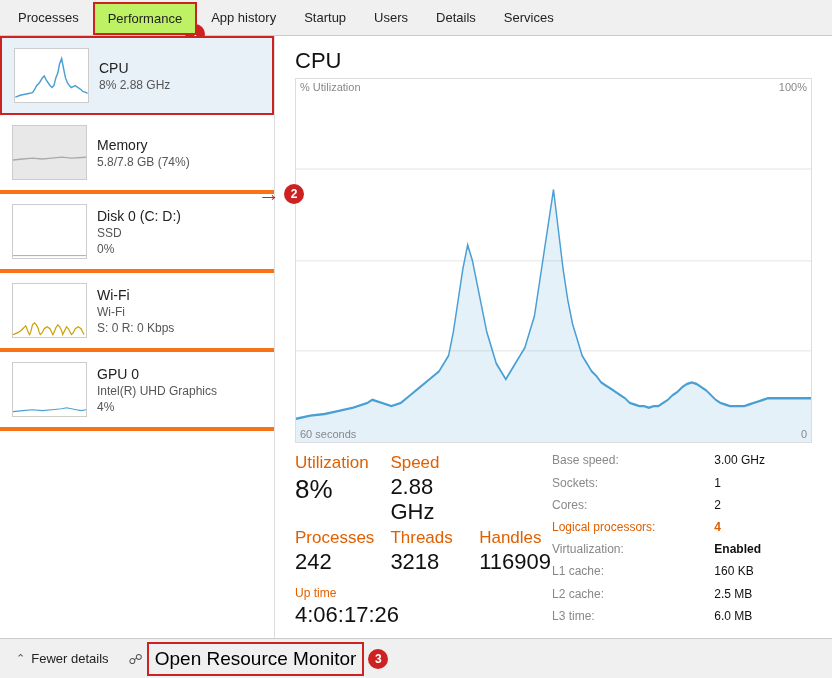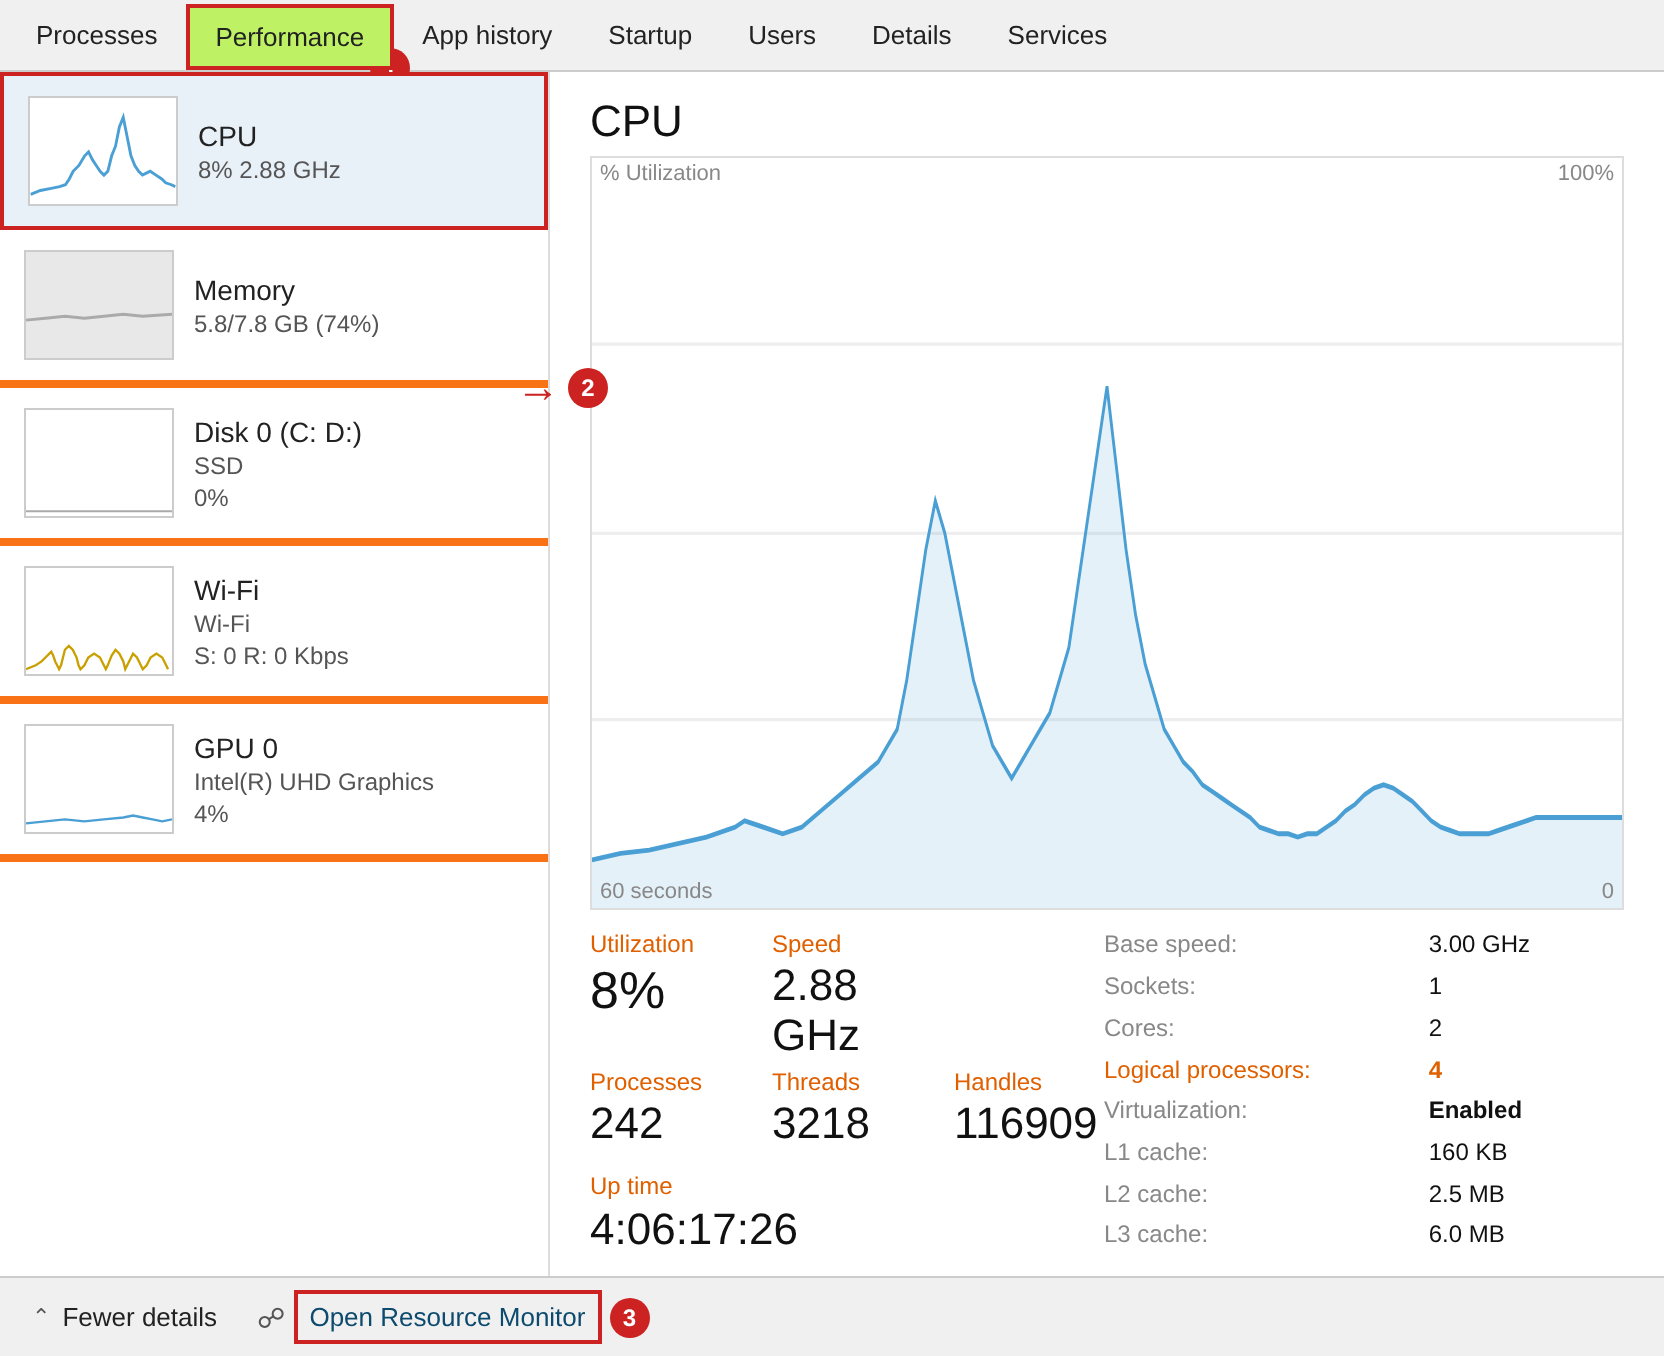--- a/index.html
+++ b/index.html
@@ -172,21 +172,21 @@
     }
     .stats-right {
       width: 260px;
       display: grid;
       grid-template-columns: auto auto;
       gap: 3px 12px;
       font-size: 12px;
     }
 
     .stat-block { }
-    .stat-label { font-size: 12px; color: #e06000; margin-bottom: 2px; }
+    .stat-label { font-size: 17px; color: #e06000; margin-bottom: 2px; }
     .stat-value { font-size: 26px; font-weight: 300; color: #111; line-height: 1.1; }
     .stat-value-large { font-size: 22px; }
 
     .stat-right-label { color: #888; font-size: 12px; }
     .stat-right-value { color: #111; font-size: 12px; font-weight: 400; }
     .stat-right-value.highlight { color: #e06000; font-weight: 600; }
     .stat-right-value.bold { font-weight: 600; }
 
     .uptime-block { margin-top: 8px; }
     .uptime-label { font-size: 12px; color: #e06000; }
@@ -210,22 +210,22 @@
       font-size: 13px;
       color: #222;
     }
     .chevron-icon { font-size: 11px; color: #555; }
 
     .open-resource-monitor {
       display: flex;
       align-items: flex-start;
       gap: 6px;
       cursor: pointer;
-      font-size: 13px;
-      color: #0c4a6e;
+      font-size: 19px;
+      color: #000000;
       outline: 2px solid #cc2222;
       outline-offset: 2px;
       padding: 2px 4px;
     }
 
     
     .badge {
       display: inline-flex;
       align-items: center;
       justify-content: center;
@@ -435,21 +435,21 @@
 
         <span class="stat-right-label">Virtualization:</span>
         <span class="stat-right-value bold" style="font-weight:600;">Enabled</span>
 
         <span class="stat-right-label">L1 cache:</span>
         <span class="stat-right-value">160 KB</span>
 
         <span class="stat-right-label">L2 cache:</span>
         <span class="stat-right-value">2.5 MB</span>
 
-        <span class="stat-right-label">L3 cache:</span>
+        <span class="stat-right-label">L3 time:</span>
         <span class="stat-right-value">6.0 MB</span>
       </div>
     </div>
 
   </div>
 
 </div>
 
 <div class="bottom-bar">
   <div class="fewer-details">

